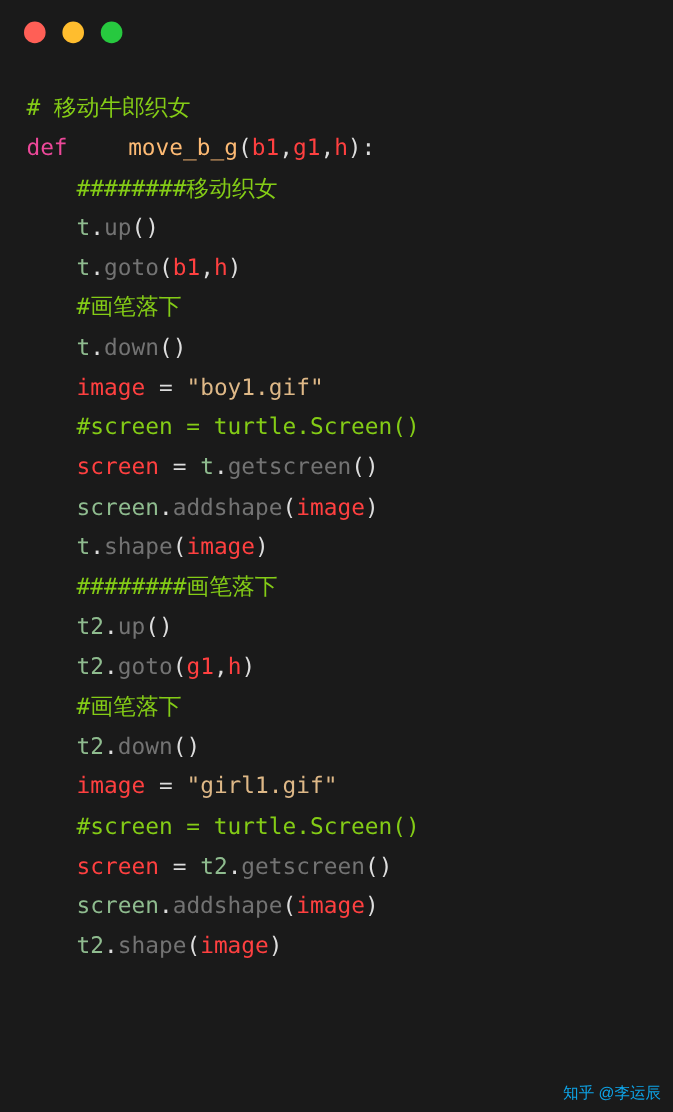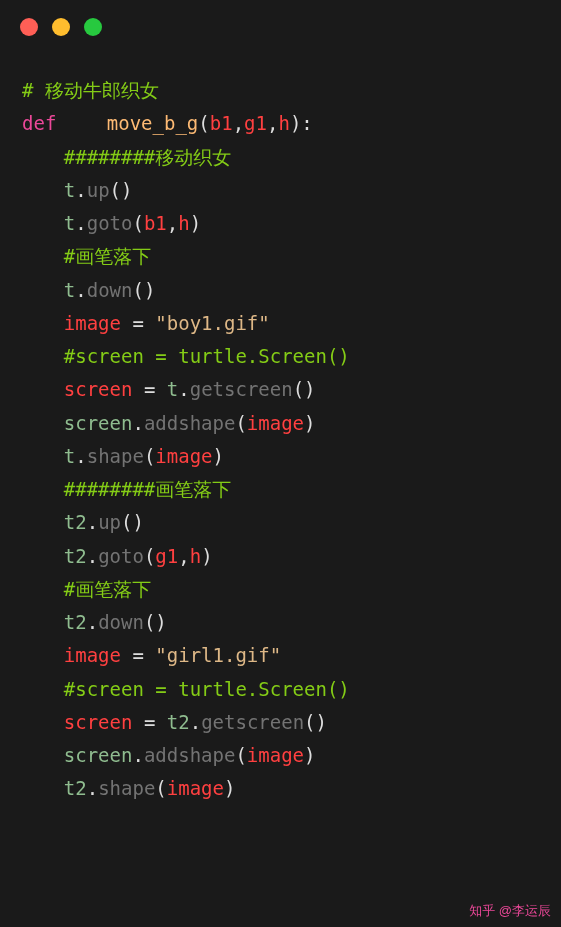--- a/index.html
+++ b/index.html
@@ -43,21 +43,21 @@
     .method { color: #737373; }
     .var { color: #ff4040; }
     .op { color: #dddddd; }
     .string { color: #deb887; }
     .indent { display: inline-block; width: 2.2em; }
     .watermark {
       position: absolute;
       bottom: 4px;
       right: 10px;
       font-size: 13px;
-      color: #ec4899;
+      color: #0ea5e9;
       font-family: sans-serif;
     }
   </style>
 </head>
 <body>
 
 <div class="window-controls">
   <div class="dot dot-red"></div>
   <div class="dot dot-yellow"></div>
   <div class="dot dot-green"></div>

